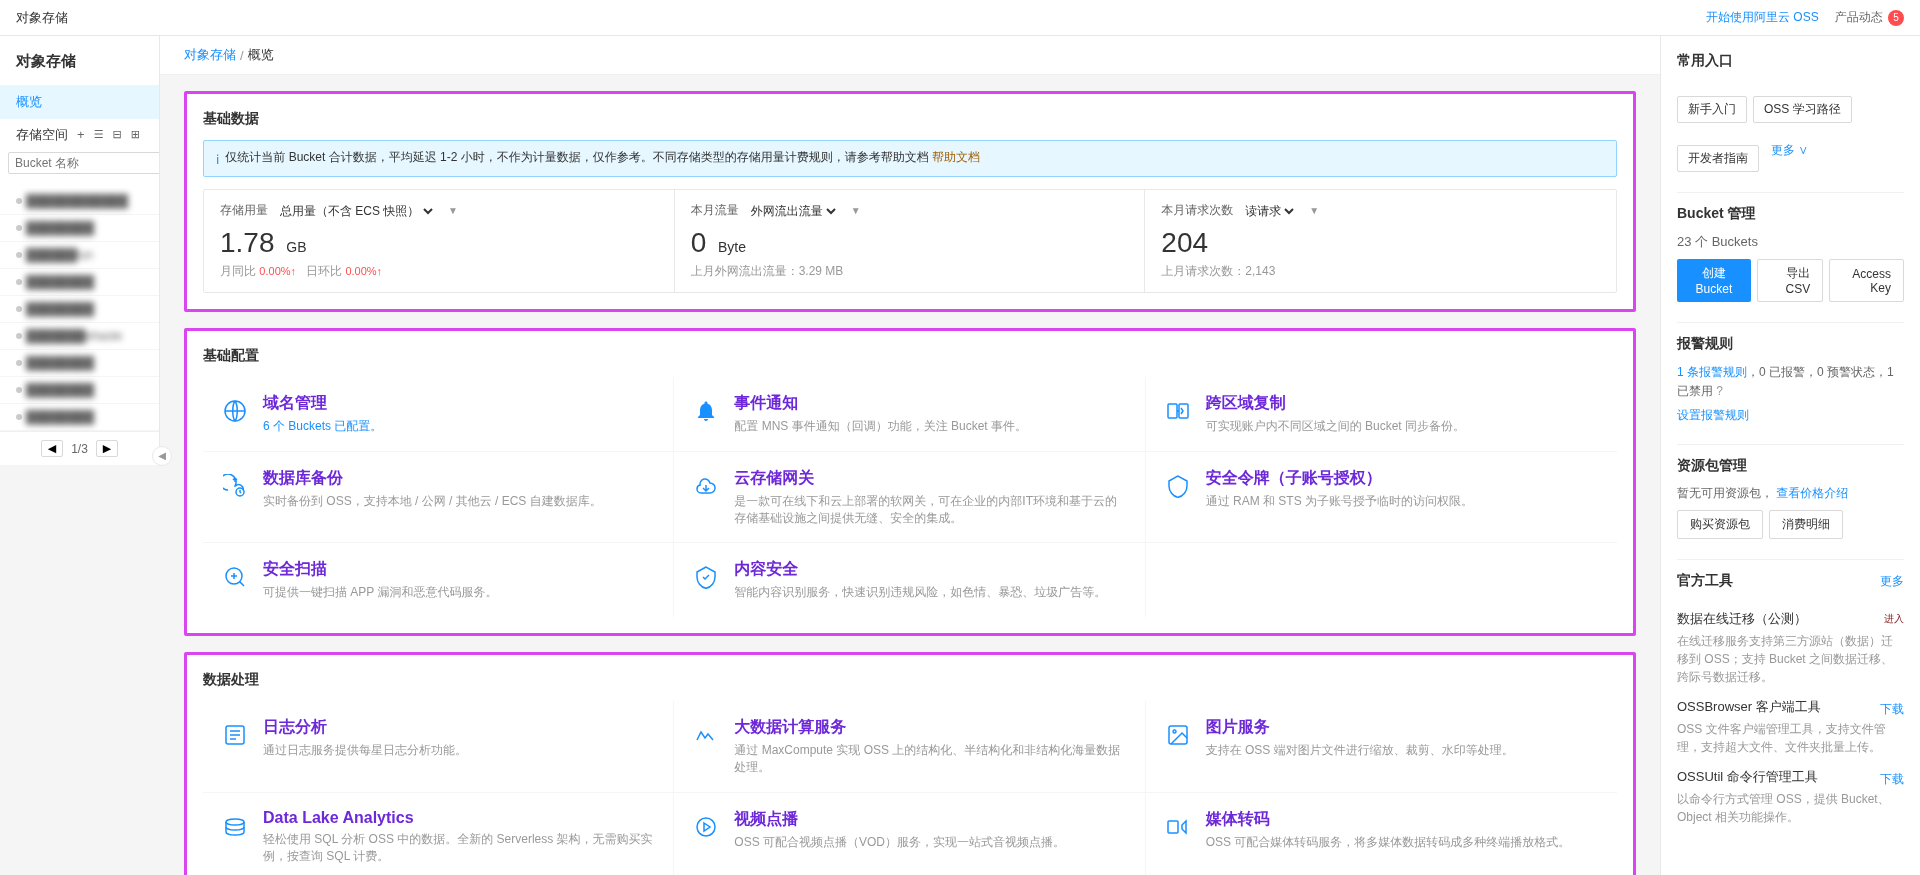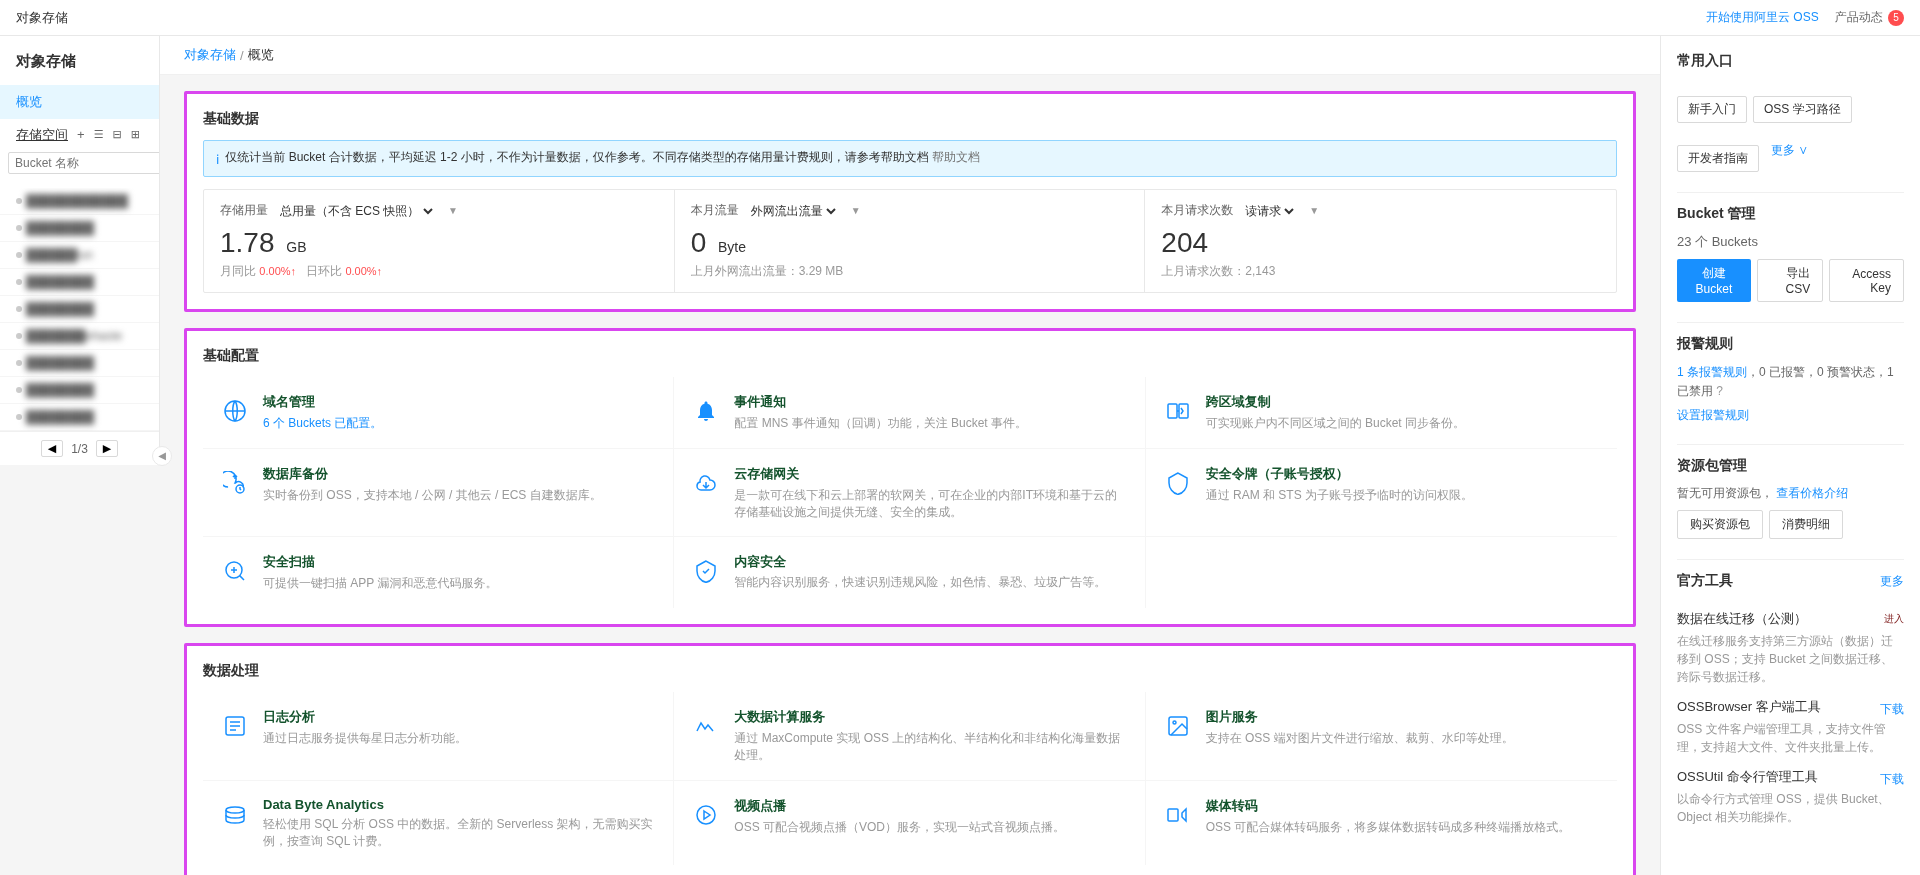--- a/index.html
+++ b/index.html
@@ -41,40 +41,40 @@
     
     .content-area { padding: 16px 24px; flex: 1; }
     
     
     .section { background: #fff; border: 3px solid #d946ef; border-radius: 2px; margin-bottom: 16px; padding: 16px; }
     .section-title { font-size: 14px; font-weight: 600; color: #333; margin-bottom: 12px; }
     
     
     .info-banner { background: #e6f7ff; border: 1px solid #91d5ff; border-radius: 2px; padding: 8px 12px; margin-bottom: 12px; font-size: 12px; color: #333; display: flex; align-items: flex-start; gap: 6px; }
     .info-icon { color: #1890ff; font-size: 13px; flex-shrink: 0; margin-top: 1px; }
-    .info-link { color: #737373; cursor: pointer; margin-top: 16px; }
+    .info-link { color: #a16207; cursor: pointer; margin-top: 16px; }
     
     
     .metrics-row { display: grid; grid-template-columns: 1fr 1fr 1fr; gap: 0; border: 1px solid #e8e8e8; border-radius: 2px; }
     .metric-block { padding: 12px 16px; border-right: 1px solid #e8e8e8; }
     .metric-block:last-child { border-right: none; }
     .metric-header { display: flex; align-items: center; gap: 8px; margin-bottom: 8px; }
     .metric-label { font-size: 12px; color: #666; }
     .metric-select { border: none; outline: none; font-size: 12px; color: #333; background: transparent; cursor: pointer; }
     .metric-value { font-size: 28px; font-weight: 300; color: #333; margin-bottom: 4px; }
     .metric-unit { font-size: 14px; font-weight: normal; margin-left: 4px; }
     .metric-sub { font-size: 12px; color: #999; }
     .metric-trend { color: #ff4d4f; font-size: 11px; }
     
     
     .config-grid { display: grid; grid-template-columns: 1fr 1fr 1fr; gap: 0; }
     .config-item { padding: 16px; border-bottom: 1px solid #f5f5f5; border-right: 1px solid #f5f5f5; display: flex; align-items: flex-start; gap: 12px; cursor: pointer; }
     .config-item:nth-child(3n) { border-right: none; }
     .config-icon { width: 32px; height: 32px; display: flex; align-items: center; justify-content: center; flex-shrink: 0; font-size: 18px; color: #1890ff; margin-top: 2px; }
-    .config-text h4 { font-size: 13px; color: #14532d; margin-bottom: 4px; }
+    .config-text h4 { font-size: 16px; color: #6d28d9; margin-bottom: 4px; }
     .config-text p { font-size: 12px; color: #999; line-height: 1.4; }
     
     
     .right-panel { width: 260px; background: #fff; border-left: 1px solid #e8e8e8; flex-shrink: 0; overflow-y: auto; padding: 16px; }
     .rp-section { margin-bottom: 20px; }
     .rp-title { font-size: 14px; font-weight: 600; color: #333; margin-bottom: 10px; }
     .rp-buttons { display: flex; flex-wrap: wrap; gap: 6px; }
     .rp-btn { border: 1px solid #d9d9d9; background: #fff; padding: 4px 10px; font-size: 12px; color: #333; border-radius: 2px; cursor: pointer; margin-top: 16px; }
     .rp-btn-more { border: none; background: none; color: #1890ff; font-size: 12px; cursor: pointer; padding: 4px 6px; }
     .rp-divider { border: none; border-top: 1px solid #f0f0f0; margin: 12px 0; }
@@ -118,21 +118,21 @@
 </div>
 
 <div class="layout">
 
   <div class="sidebar-wrapper">
     <div class="sidebar">
       <div class="sidebar-title">对象存储</div>
       <div class="sidebar-section">
         <div class="sidebar-item-main active">概览</div>
         <div style="display:flex; align-items:center; justify-content:space-between; padding: 6px 16px 4px;">
-          <span style="font-size:13px;color:#333;text-decoration:underline;">存储空间</span>
+          <span style="font-size:13px;color:#333;">存储空间</span>
           <div style="display:flex;gap:3px;">
             <button style="background:none;border:none;cursor:pointer;color:#666;font-size:13px;padding:2px 3px;">+</button>
             <button style="background:none;border:none;cursor:pointer;color:#666;font-size:11px;padding:2px 3px;">☰</button>
             <button style="background:none;border:none;cursor:pointer;color:#666;font-size:11px;padding:2px 3px;">⊟</button>
             <button style="background:none;border:none;cursor:pointer;color:#666;font-size:11px;padding:2px 3px;">⊞</button>
           </div>
         </div>
         <div class="sidebar-search-row">
           <input type="text" style="flex: 1 1 0%; border: 1px solid rgb(217, 217, 217); border-radius: 2px; padding: 3px 6px; font-size: 12px; outline: none;" placeholder="Bucket 名称">
 
@@ -347,21 +347,21 @@
                   <path d="M21 21l-4.35-4.35" stroke="#1890ff" stroke-width="1.5"></path>
                   <path d="M8 11h6M11 8v6" stroke="#1890ff" stroke-width="1.5"></path>
                 </svg>
             </div>
             <div class="config-text">
               <h4>安全扫描</h4>
               <p>可提供一键扫描 APP 漏洞和恶意代码服务。</p>
             </div>
           </div>
 
-          <div class="config-item" style="border-bottom:none;font-family:Liberation Mono, monospace;">
+          <div class="config-item" style="border-bottom:none;">
             <div class="config-icon">
               <svg width="24" height="24" viewBox="0 0 24 24" fill="none">
                   <path d="M12 2L3 7v5c0 5.25 3.75 10.15 9 11.35C17.25 22.15 21 17.25 21 12V7L12 2z" stroke="#1890ff" stroke-width="1.5" fill="none"></path>
                   <path d="M9 12l2 2 4-4" stroke="#1890ff" stroke-width="1.5"></path>
                 </svg>
             </div>
             <div class="config-text">
               <h4>内容安全</h4>
               <p>智能内容识别服务，快速识别违规风险，如色情、暴恐、垃圾广告等。</p>
             </div>
@@ -414,21 +414,21 @@
 
           <div class="config-item" style="border-bottom:none;">
             <div class="config-icon">
               <svg width="24" height="24" viewBox="0 0 24 24" fill="none">
                   <ellipse cx="12" cy="7" rx="9" ry="3" stroke="#1890ff" stroke-width="1.5"></ellipse>
                   <path d="M3 7v5c0 1.66 4.03 3 9 3s9-1.34 9-3V7" stroke="#1890ff" stroke-width="1.5"></path>
                   <path d="M3 12v5c0 1.66 4.03 3 9 3s9-1.34 9-3v-5" stroke="#1890ff" stroke-width="1.5"></path>
                 </svg>
             </div>
             <div class="config-text">
-              <h4>Data Byte Analytics</h4>
+              <h4>Data Lake Analytics</h4>
               <p>轻松使用 SQL 分析 OSS 中的数据。全新的 Serverless 架构，无需购买实例，按查询 SQL 计费。</p>
             </div>
           </div>
 
           <div class="config-item" style="border-bottom:none;">
             <div class="config-icon">
               <svg width="24" height="24" viewBox="0 0 24 24" fill="none">
                   <circle cx="12" cy="12" r="9" stroke="#1890ff" stroke-width="1.5"></circle>
                   <polygon points="10,8 16,12 10,16" stroke="#1890ff" stroke-width="1.5" fill="none"></polygon>
                 </svg>

